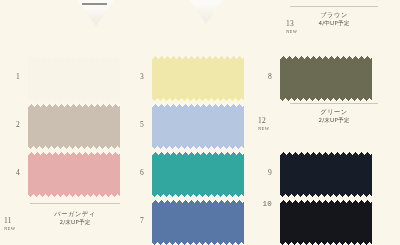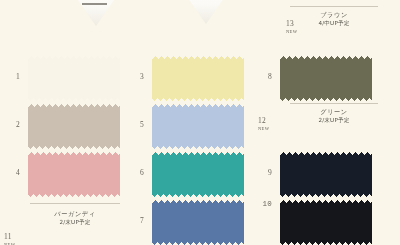--- a/index.html
+++ b/index.html
@@ -96,21 +96,21 @@
   </div>
 
   <div class="num" style="left:6px;top:168px;width:14px;">4</div>
   <div class="sw-wrap" style="left:28px;top:152px;">
     <svg width="92" height="45" viewBox="0 0 92 45" shape-rendering="crispEdges">
       <path d="M0,3 L3,0 L6,3 L9,0 L12,3 L15,0 L18,3 L21,0 L24,3 L27,0 L30,3 L33,0 L36,3 L39,0 L42,3 L45,0 L48,3 L51,0 L54,3 L57,0 L60,3 L63,0 L66,3 L69,0 L72,3 L75,0 L78,3 L81,0 L84,3 L87,0 L90,3 L92,1 L92,44 L89,42 L86,45 L83,42 L80,45 L77,42 L74,45 L71,42 L68,45 L65,42 L62,45 L59,42 L56,45 L53,42 L50,45 L47,42 L44,45 L41,42 L38,45 L35,42 L32,45 L29,42 L26,45 L23,42 L20,45 L17,42 L14,45 L11,42 L8,45 L5,42 L2,45 L0,43 Z" fill="#e5aeac"></path>
     </svg>
   </div>
 
   <div class="rule-only" style="left:30px;top:203px;width:90px;"></div>
-  <div class="num" style="left:4px;top:232px;width:18px;text-align:left;">
+  <div class="num" style="left:4px;top:216px;width:18px;text-align:left;">
     <span>11</span>
     <span class="new">NEW</span>
   </div>
   <div class="caption" style="left:30px;top:210px;width:90px;">
     <span class="cname">バーガンディ</span>
     <span class="cdate">2/末UP予定</span>
   </div>
 
   <div class="num" style="left:130px;top:72px;width:14px;">3</div>
   <div class="sw-wrap" style="left:152px;top:56px;">

